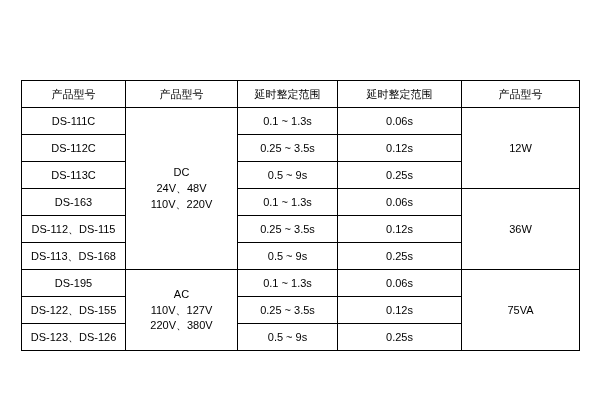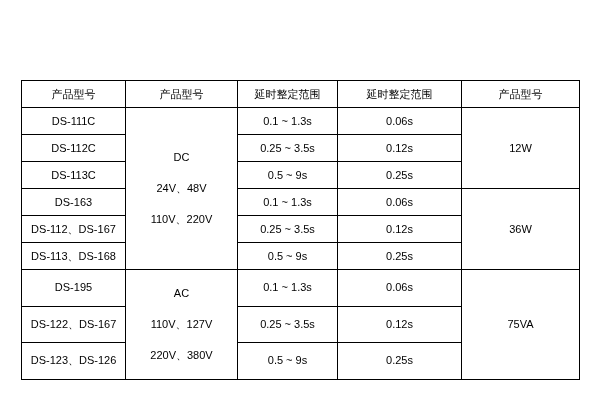--- a/index.html
+++ b/index.html
@@ -46,21 +46,21 @@
     height: 30px;
   }
   td.model {
     font-size: 11px;
   }
   td.voltage {
     font-size: 11px;
   }
   td.voltage .vline {
     display: block;
-    margin: 16px 0;
+    margin: 1px 0;
   }
   td.range, td.diff {
     font-size: 10.5px;
   }
   td.power {
     font-size: 11px;
   }
   col.c0 { width: 104px; }
   col.c1 { width: 112px; }
   col.c2 { width: 100px; }
@@ -111,21 +111,21 @@
           <td class="diff">0.25s</td>
         </tr>
 
         <tr>
           <td class="model">DS-163</td>
           <td class="range">0.1 ~ 1.3s</td>
           <td class="diff">0.06s</td>
           <td class="power" rowspan="3">36W</td>
         </tr>
         <tr>
-          <td class="model">DS-112、DS-167</td>
+          <td class="model">DS-112、DS-115</td>
           <td class="range">0.25 ~ 3.5s</td>
           <td class="diff">0.12s</td>
         </tr>
         <tr>
           <td class="model">DS-113、DS-168</td>
           <td class="range">0.5 ~ 9s</td>
           <td class="diff">0.25s</td>
         </tr>
 
         <tr>
@@ -133,21 +133,21 @@
           <td class="voltage" rowspan="3">
             <span class="vline">AC</span>
             <span class="vline">110V、127V</span>
             <span class="vline">220V、380V</span>
           </td>
           <td class="range">0.1 ~ 1.3s</td>
           <td class="diff">0.06s</td>
           <td class="power" rowspan="3">75VA</td>
         </tr>
         <tr>
-          <td class="model">DS-122、DS-167</td>
+          <td class="model">DS-122、DS-155</td>
           <td class="range">0.25 ~ 3.5s</td>
           <td class="diff">0.12s</td>
         </tr>
         <tr>
           <td class="model">DS-123、DS-126</td>
           <td class="range">0.5 ~ 9s</td>
           <td class="diff">0.25s</td>
         </tr>
       </tbody>
     </table>

